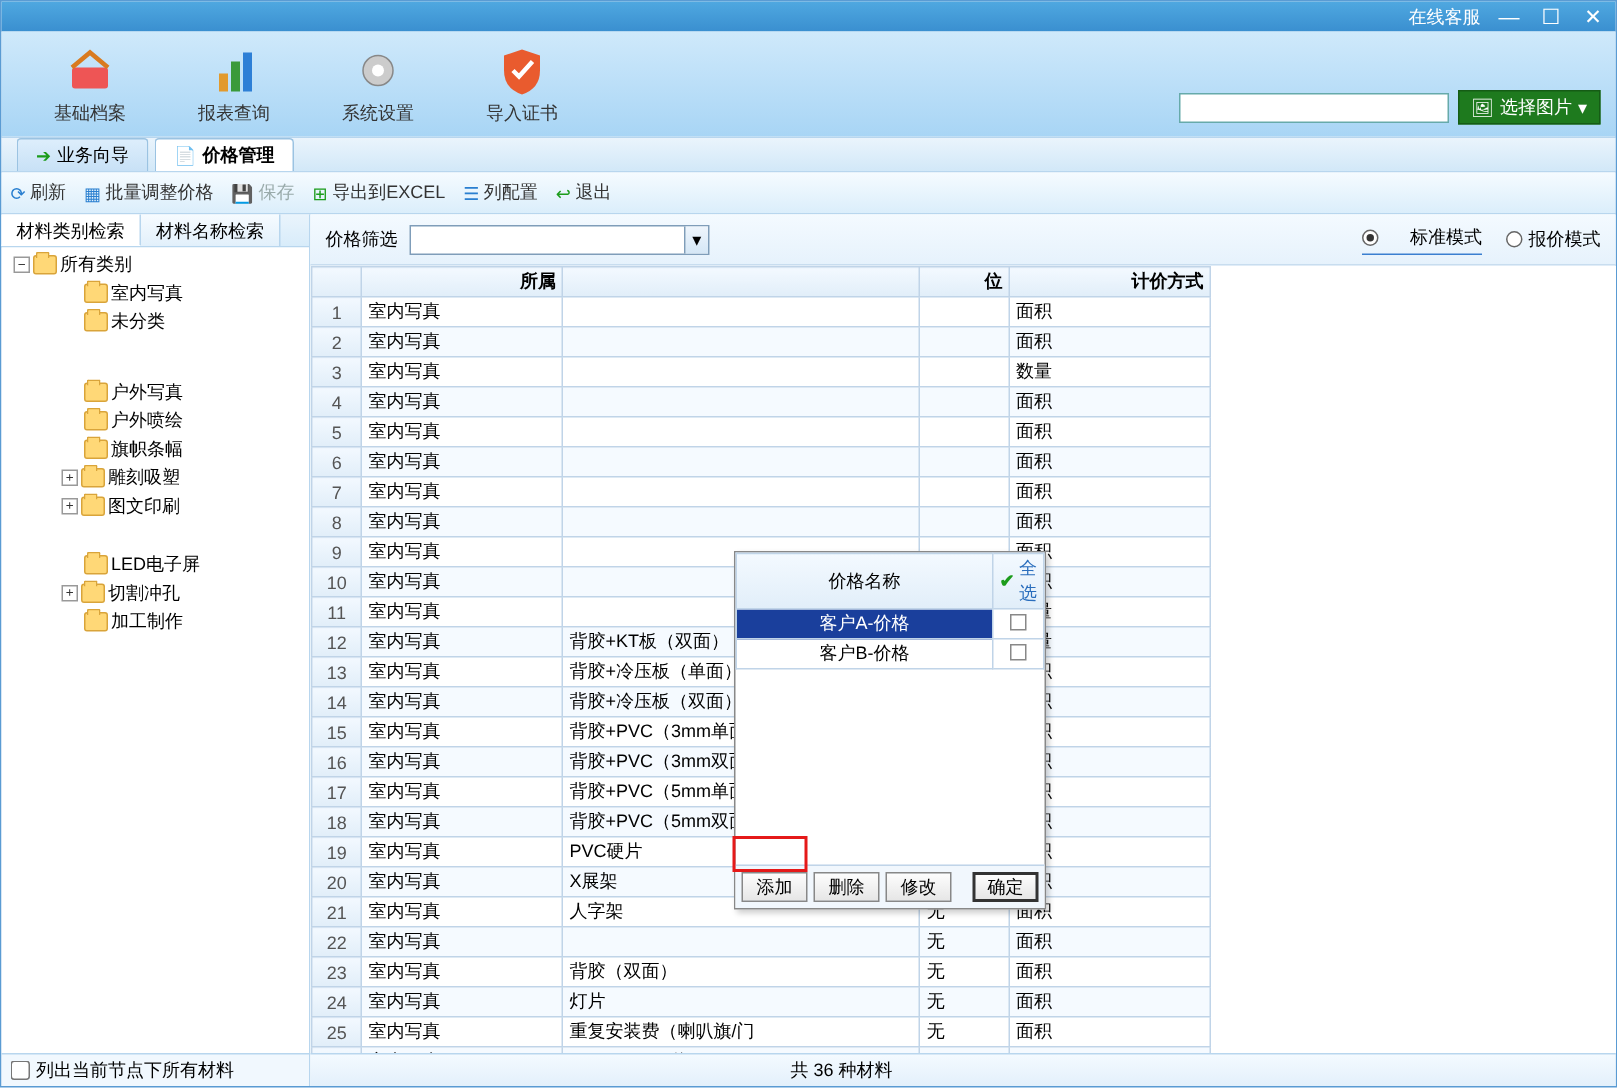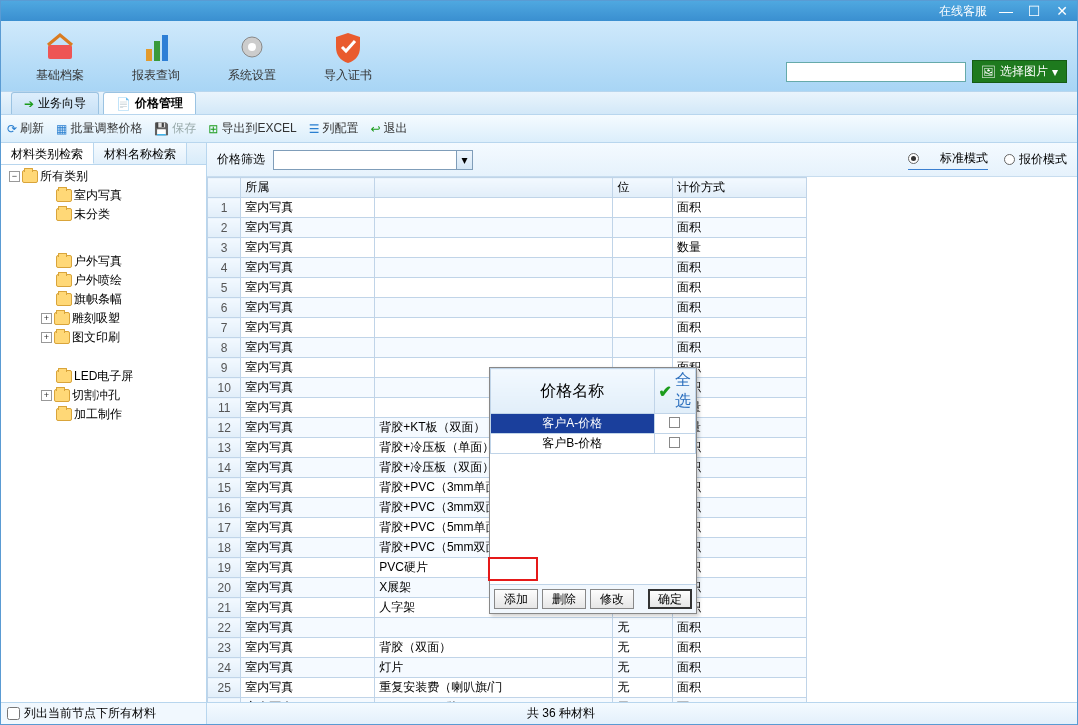--- a/index.html
+++ b/index.html
@@ -33,28 +33,28 @@
 .tree .folder.open::before { content:""; position:absolute; top:-3px; left:1px; width:7px; height:3px; background:#ffd877; border:1px solid #d9a43a; border-bottom:none; border-radius:1px 1px 0 0; }
 .left-foot { height:22px; border-top:1px solid #b8d6ee; display:flex; align-items:center; padding:0 6px; gap:4px; background:#f1f8fe; }
 .right-pane { flex:1; display:flex; flex-direction:column; min-width:0; background:#f8fbfe; }
 .filter-row { height:34px; display:flex; align-items:center; padding: 0 10px; gap:8px; background:linear-gradient(#f4faff,#e6f2fc); border-bottom:1px solid #c8ddef; }
 .filter-row .combo { width:200px; height:20px; border:1px solid #7f9db9; background:#fff; display:inline-flex; align-items:center; justify-content:flex-end; position:relative; }
 .filter-row .combo .arrow { width:16px; height:100%; border-left:1px solid #7f9db9; background:linear-gradient(#eef5fc,#d5e7f6); display:inline-flex; align-items:center; justify-content:center; }
 .mode { margin-left:auto; display:flex; align-items:center; gap:16px; }
 .grid-wrap { flex:1; overflow:auto; position:relative; background:#fff; }
 table.grid { border-collapse:collapse; width: 600px; }
 table.grid th, table.grid td { border:1px solid #c0d4e8; padding:1px 4px; height:17px; font-size:12px; text-align:left; background:#fff; }
-table.grid th { background:linear-gradient(#f3f9ff,#e1eef9); text-align:left; font-weight:normal; }
+table.grid th { background:linear-gradient(#f3f9ff,#e1eef9); text-align:right; font-weight:bold; }
 table.grid td.rownum { background:linear-gradient(#f3f9ff,#e1eef9); text-align:center; width:22px; color:#555; }
 table.grid tr:nth-child(even) td:not(.rownum) { background:#f5faff; }
 .grid-footer { height:22px; border-top:1px solid #b8d6ee; background:linear-gradient(#f4faff,#e3f0fb); display:flex; align-items:center; padding-left:320px; }
 
 .popup { position:absolute; left:282px; top:190px; width:208px; background:#fff; border:1px solid #888; box-shadow:2px 2px 4px rgba(0,0,0,.2); z-index:10; }
 .popup table { width:100%; border-collapse:collapse; }
-.popup th { background:linear-gradient(#f3f9ff,#e1eef9); border:1px solid #c0d4e8; font-weight:normal; padding:1px 4px; text-align:center; font-size:16px; }
+.popup th { background:linear-gradient(#f3f9ff,#e1eef9); border:1px solid #c0d4e8; font-weight:normal; padding:1px 4px; text-align:center; font-size:12px; }
 .popup td { border:1px solid #c0d4e8; padding:1px 4px; height:16px; font-size:12px; }
 .popup tbody tr.sel td:first-child { background:#1a3f9c; color:#fff; }
 .popup .chk { width:30px; text-align:center; }
 .popup .chkbox { width:11px; height:11px; border:1px solid #888; display:inline-block; background:#fff; }
 .popup .btnrow { display:flex; gap:4px; padding:4px; justify-content:flex-start; border-top:1px solid #c0d4e8; background:#f1f7fd; }
 .popup .btnrow button { width:44px; height:20px; border:1px solid #888; background:linear-gradient(#fdfdfd,#e6e6e6); font-size:12px; cursor:pointer; }
 .popup .btnrow button.confirm { margin-left:auto; border:2px solid #333; }
 .red-highlight { position:absolute; left:281px; top:380px; width:50px; height:24px; border:2px solid #e51919; z-index:11; pointer-events:none; }
 .selectall { color:#2a6ebd; display:inline-flex; align-items:center; gap:3px; }
 .green-check { color:#1c9c1c; font-weight:bold; }

